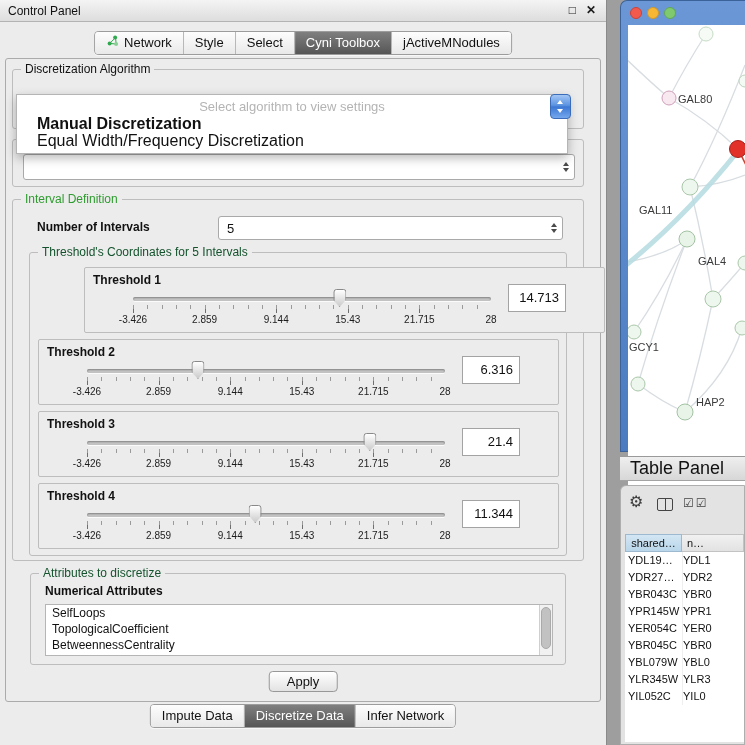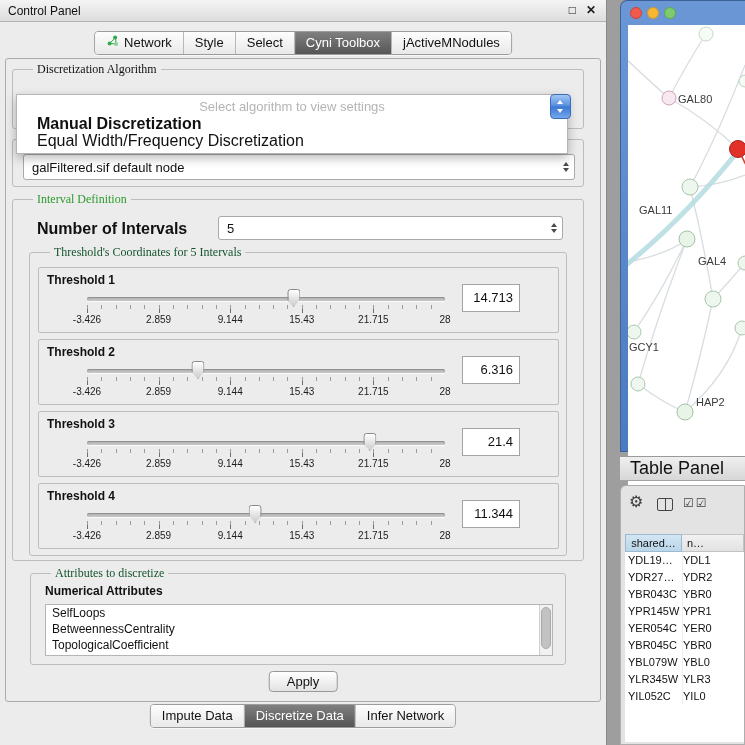--- a/index.html
+++ b/index.html
@@ -18,21 +18,21 @@
        font-size:13px;line-height:22px;background:#f6f6f6;box-shadow:0 1px 0 rgba(255,255,255,.6);}
   .seg.top{top:31px;left:50%;transform:translateX(-50%);}
   .seg.bottom{top:704px;left:50%;transform:translateX(-50%);}
   .seg .tab{padding:0 11px;border-right:1px solid #b0b0b0;background:linear-gradient(#fdfdfd,#e9e9e9);
             display:flex;align-items:center;gap:5px;white-space:nowrap;}
   .seg .tab:last-child{border-right:none}
   .seg .tab.active{background:linear-gradient(#7f7f7f,#565656);color:#fff;}
   
   .body{position:absolute;left:5px;top:58px;width:596px;height:644px;border:1px solid #ababab;border-radius:3px;background:#ececec;}
   .group{position:absolute;border:1px solid #bdbdbd;border-radius:3px;}
-  .group>.gt{position:absolute;top:-8px;left:20px;background:#ececec;padding:0 4px;font-size:12px;white-space:nowrap;font-family:Liberation Serif, serif;}
+  .group>.gt{position:absolute;top:-8px;left:8px;background:#ececec;padding:0 4px;font-size:12px;white-space:nowrap;}
   .gt.green{color:#2e9b2e}
   .gt.blue{color:#14532d}
   
   .combo{position:absolute;background:#fff;border:1px solid #a9a9a9;border-radius:3px;font-size:13px;}
   .combo .val{position:absolute;left:8px;top:0;bottom:0;display:flex;align-items:center;}
   .stepper{position:absolute;right:5px;top:50%;transform:translateY(-50%);display:flex;flex-direction:column;gap:2px;}
   .tri-up{width:0;height:0;border-left:3.5px solid transparent;border-right:3.5px solid transparent;border-bottom:4.5px solid #4a4a4a;}
   .tri-down{width:0;height:0;border-left:3.5px solid transparent;border-right:3.5px solid transparent;border-top:4.5px solid #4a4a4a;}
   
   .popup{position:absolute;left:3px;top:24px;width:552px;background:#fff;border:1px solid #b5b5b5;
@@ -147,44 +147,43 @@
       <div class="popup">
         <div class="hint">Select algorithm to view settings</div>
         <div class="item bold">Manual Discretization</div>
         <div class="item">Equal Width/Frequency Discretization</div>
       </div>
     </div>
 
     <div class="group" style="left:6px;top:80px;width:572px;height:48px;">
       <span class="gt">Table Data</span>
       <div class="combo" style="left:10px;top:14px;width:552px;height:26px;">
-        <span class="val">galFiltered.sif default node</span>
         <span class="stepper">
             <span class="tri-up"></span>
             <span class="tri-down"></span>
           </span>
       </div>
     </div>
 
     <div class="group" style="left:6px;top:140px;width:572px;height:362px;">
       <span class="gt green">Interval Definition</span>
 
-      <span style="position:absolute;left:24px;top:20px;font-size:16px;font-weight:bold;">Number of Intervals</span>
+      <span style="position:absolute;left:24px;top:20px;font-size:12px;font-weight:bold;">Number of Intervals</span>
       <div class="combo" style="left:205px;top:16px;width:345px;height:24px;">
         <span class="val">5</span>
         <span class="stepper">
             <span class="tri-up"></span>
             <span class="tri-down"></span>
           </span>
       </div>
 
       <div class="group" style="left:16px;top:52px;width:538px;height:304px;">
         <span class="gt blue">Threshold's Coordinates for 5 Intervals</span>
 
-        <div class="tbox" style="top:14px;">
+        <div class="tbox" style="top:14px;margin-left:46px;">
           <span class="tlabel">Threshold 1</span>
           <div class="slider">
             <div class="groove"></div>
             <div class="thumb" style="left: 57.7%;"></div>
             <div class="ticks"></div>
             <div class="scale">
               <span style="left:0%">-3.426</span>
               <span style="left:20%">2.859</span>
               <span style="left:40%">9.144</span>
               <span style="left:60%">15.43</span>
@@ -249,22 +248,22 @@
           <div class="vbox">11.344</div>
         </div>
       </div>
     </div>
 
     <div class="group" style="left:24px;top:514px;width:536px;height:92px;">
       <span class="gt blue">Attributes to discretize</span>
       <span class="attr-title">Numerical Attributes</span>
       <div class="list">
         <div class="li">SelfLoops</div>
+        <div class="li">TopologicalCoefficient</div>
         <div class="li">BetweennessCentrality</div>
-        <div class="li">TopologicalCoefficient</div>
         <div class="vscroll">
             <div class="sthumb"></div>
           </div>
       </div>
     </div>
 
     <div class="apply">Apply</div>
   </div>
 
   <div class="seg bottom">

